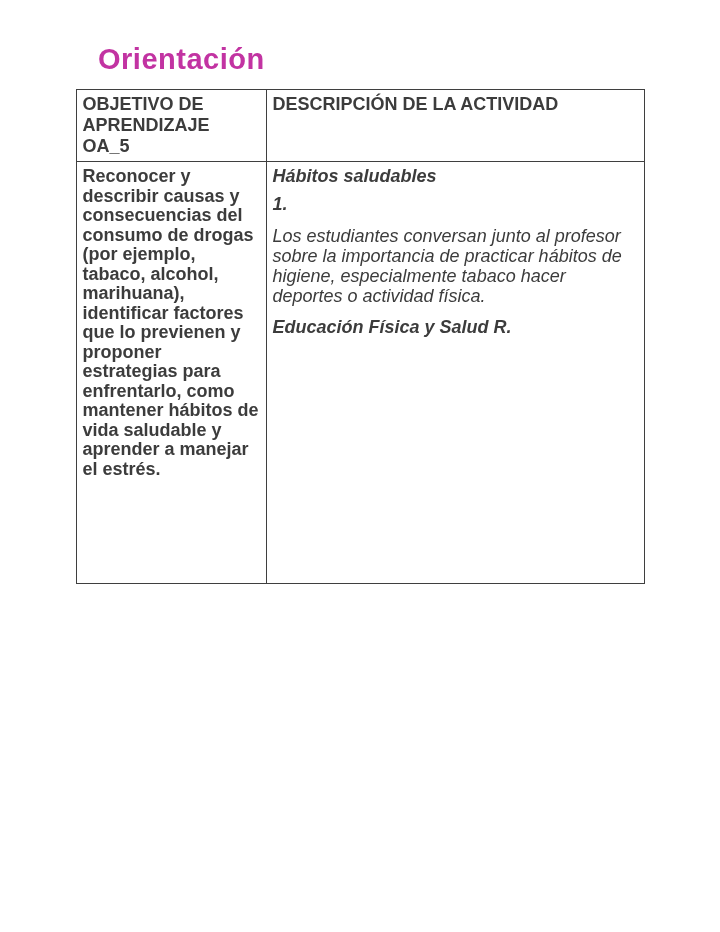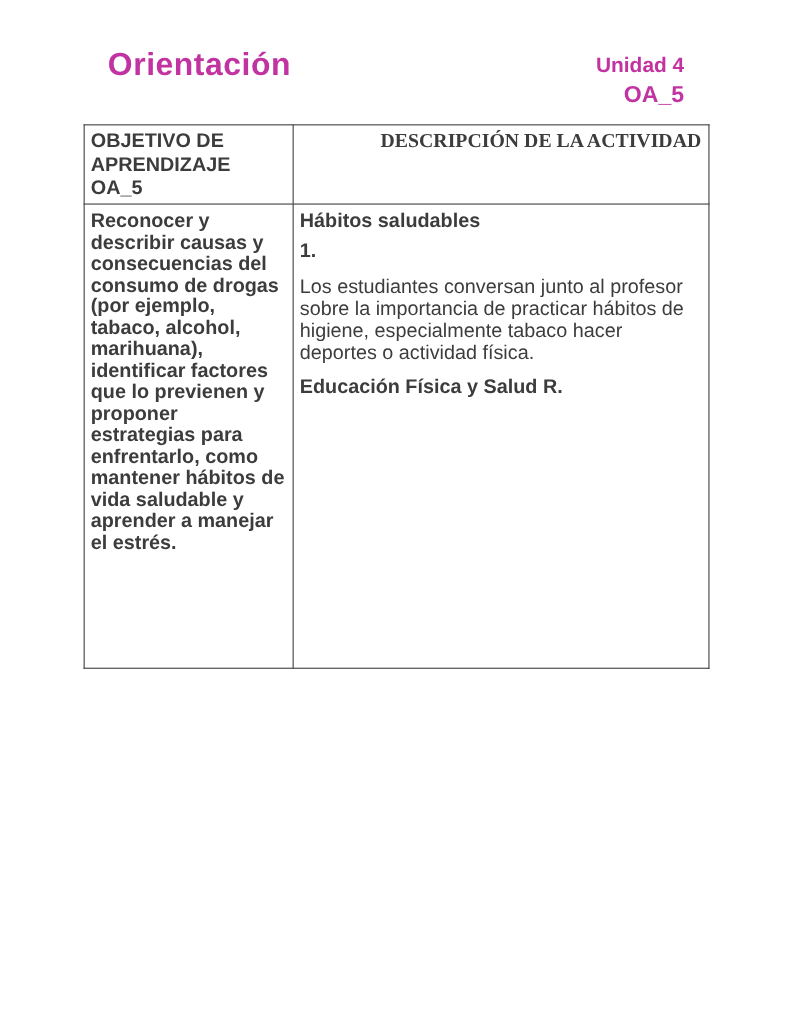--- a/index.html
+++ b/index.html
@@ -99,54 +99,51 @@
   .col-objective { width: 190px; }
   .col-description { width: 378px; }
 
   .activities-table th {
     font-weight: bold;
     line-height: 21px;
     height: 47px;
   }
 
   th.col-objective { text-align: left; }
-  th.col-description { text-align: right; font-family: Liberation Serif, serif; }
+  th.col-description { text-align: left; }
 
   .activities-table tbody td {
     height: 422px;
   }
 
   .objective-cell p {
     font-weight: bold;
     line-height: 19.5px;
     padding-top: 1px;
   }
 
   .activity-cell p {
     line-height: 20px;
+    font-style: italic;
   }
 
   .activity-cell .bold { font-weight: bold; }
 
   .activity-heading { margin-bottom: 8px; }
   .activity-number  { margin-bottom: 12px; }
   .activity-description { margin-bottom: 11px; }
 </style>
 </head>
 <body>
 
 <div class="page">
 
   <header class="doc-header">
     <div class="doc-header-left">
       <div class="doc-title">Orientación</div>
-    </div>
-    <div class="doc-header-right">
-      <div class="doc-unit">Unidad 4</div>
-      <div class="doc-oa">OA_5</div>
     </div>
   </header>
 
 
   <table class="activities-table">
     <thead>
       <tr>
         <th class="col-objective">OBJETIVO DE APRENDIZAJE OA_5</th>
         <th class="col-description">DESCRIPCIÓN DE LA ACTIVIDAD</th>
       </tr>

